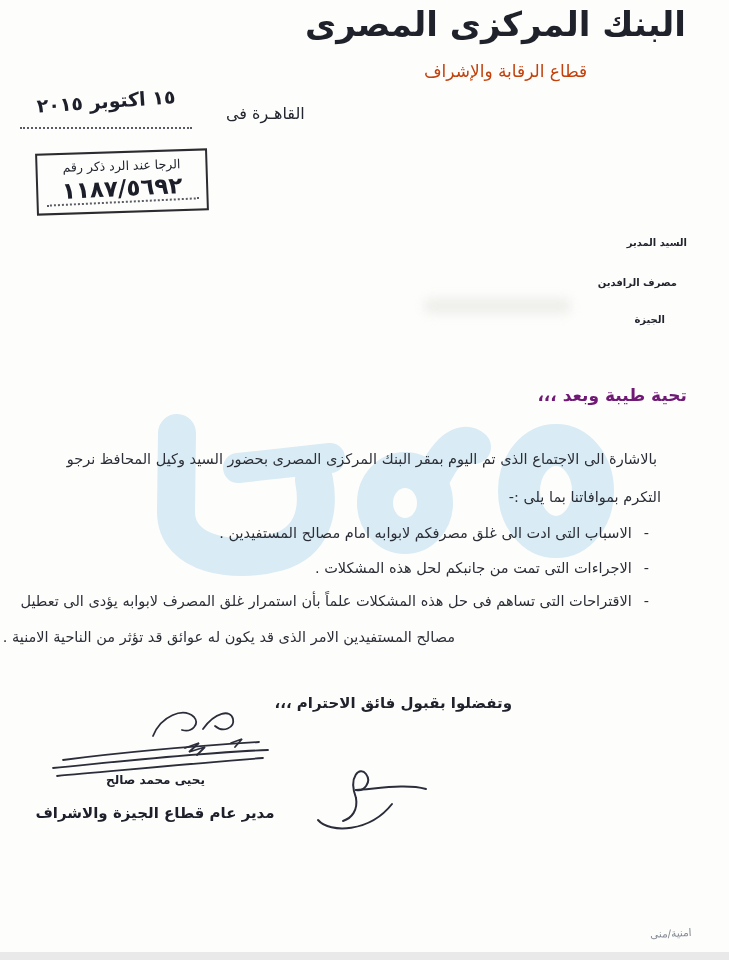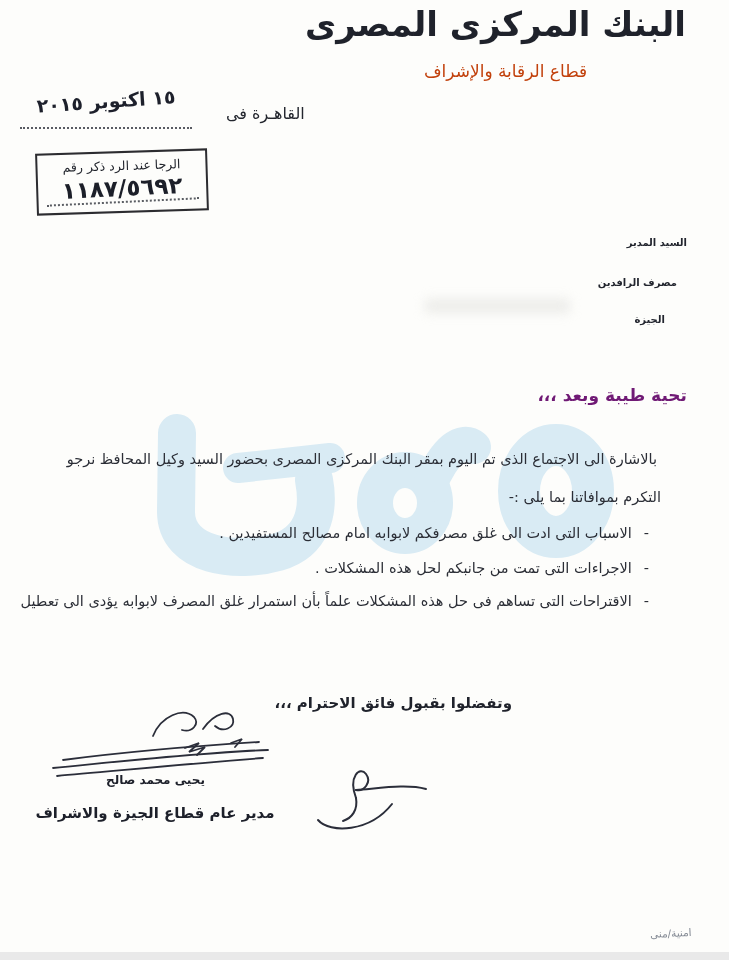--- a/index.html
+++ b/index.html
@@ -92,20 +92,21 @@
     <span class="ar">الاسباب التى ادت الى غلق مصرفكم لابوابه امام مصالح المستفيدين .</span>
   </div>
   <div class="abs fg body-line bullet b2">
     <span class="ar">-</span>
     <span class="ar">الاجراءات التى تمت من جانبكم لحل هذه المشكلات .</span>
   </div>
   <div class="abs fg body-line bullet b3a">
     <span class="ar">-</span>
     <span class="ar">الاقتراحات التى تساهم فى حل هذه المشكلات علماً بأن استمرار غلق المصرف لابوابه يؤدى الى تعطيل</span>
   </div>
+  <div class="abs fg body-line b3b ar">مصالح المستفيدين الامر الذى قد يكون له عوائق قد تؤثر من الناحية الامنية .</div>
 
   <div class="abs fg closing ar">وتفضلوا بقبول فائق الاحترام ،،،</div>
 
   <svg class="abs fg" style="left:35px;top:702px;" width="245" height="82" viewBox="0 0 245 82">
     <g fill="none" stroke="#2b2e3a" stroke-width="1.8" stroke-linecap="round">
       <path d="M 118,34 C 126,14 148,5 159,15 C 165,22 157,31 147,28"></path>
       <path d="M 168,27 C 180,10 196,7 198,17 C 200,26 188,31 180,24"></path>
       <path d="M 224,40 C 160,44 90,50 28,58"></path>
       <path d="M 233,48 C 170,50 80,60 18,66"></path>
       <path d="M 228,56 C 150,62 70,70 22,74"></path>

